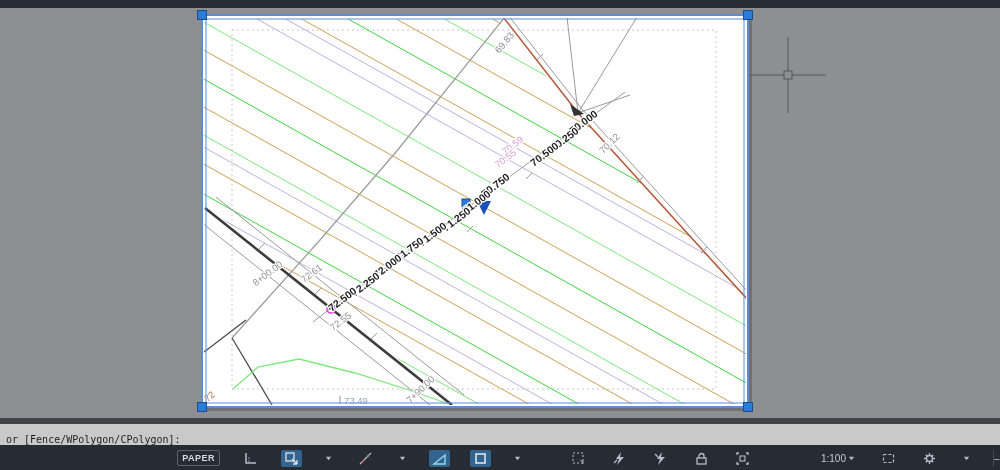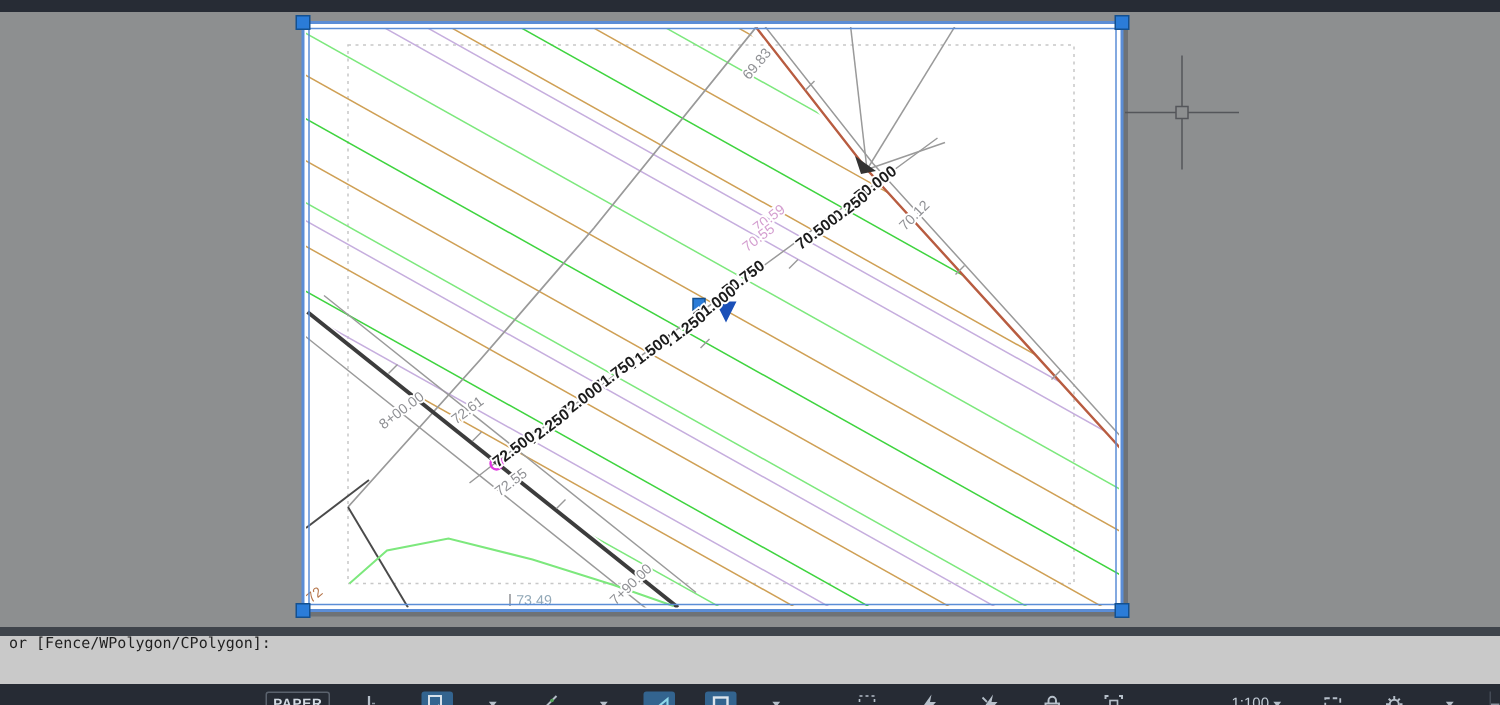--- a/index.html
+++ b/index.html
@@ -1,21 +1,21 @@
 <!DOCTYPE html>
 <html><head>
 <meta charset="utf-8">
 <style>
   html,body{margin:0;padding:0;width:1000px;height:470px;overflow:hidden;
     font-family:"Liberation Sans",sans-serif;background:#8d8f90;}
   .top-strip{height:8px;background:#272c35;}
   .canvas{position:relative;height:410px;background:#8d8f90;}
   .canvas svg{position:absolute;left:0;top:0;}
-  .command-bar{height:38px;box-sizing:border-box;background:#c9c9c9;
-    border-top:6px solid #3f444b;display:flex;align-items:flex-start;}
+  .command-bar{height:27px;box-sizing:border-box;background:#c9c9c9;
+    border-top:6px solid #3f444b;display:flex;align-items:flex-end;}
   .command-text{font-family:"DejaVu Sans Mono",monospace;font-size:10px;
     color:#1f1f1f;padding-left:6px;white-space:pre;}
   .status-bar{height:30px;box-sizing:border-box;background:#262b34;
     border-bottom:4px solid #1a1e26;display:flex;align-items:center;
     justify-content:flex-end;gap:20px;padding-right:0;}
   .sb-btn{display:flex;align-items:center;justify-content:center;height:17px;
     padding:0 3px;border-radius:2px;cursor:pointer;}
   .sb-btn.hl{background:#33648f;}
   .sb-btn svg{display:block;}
   .paper-btn{font-size:9px;font-weight:bold;color:#d3dae2;border:1px solid #5a626d;

